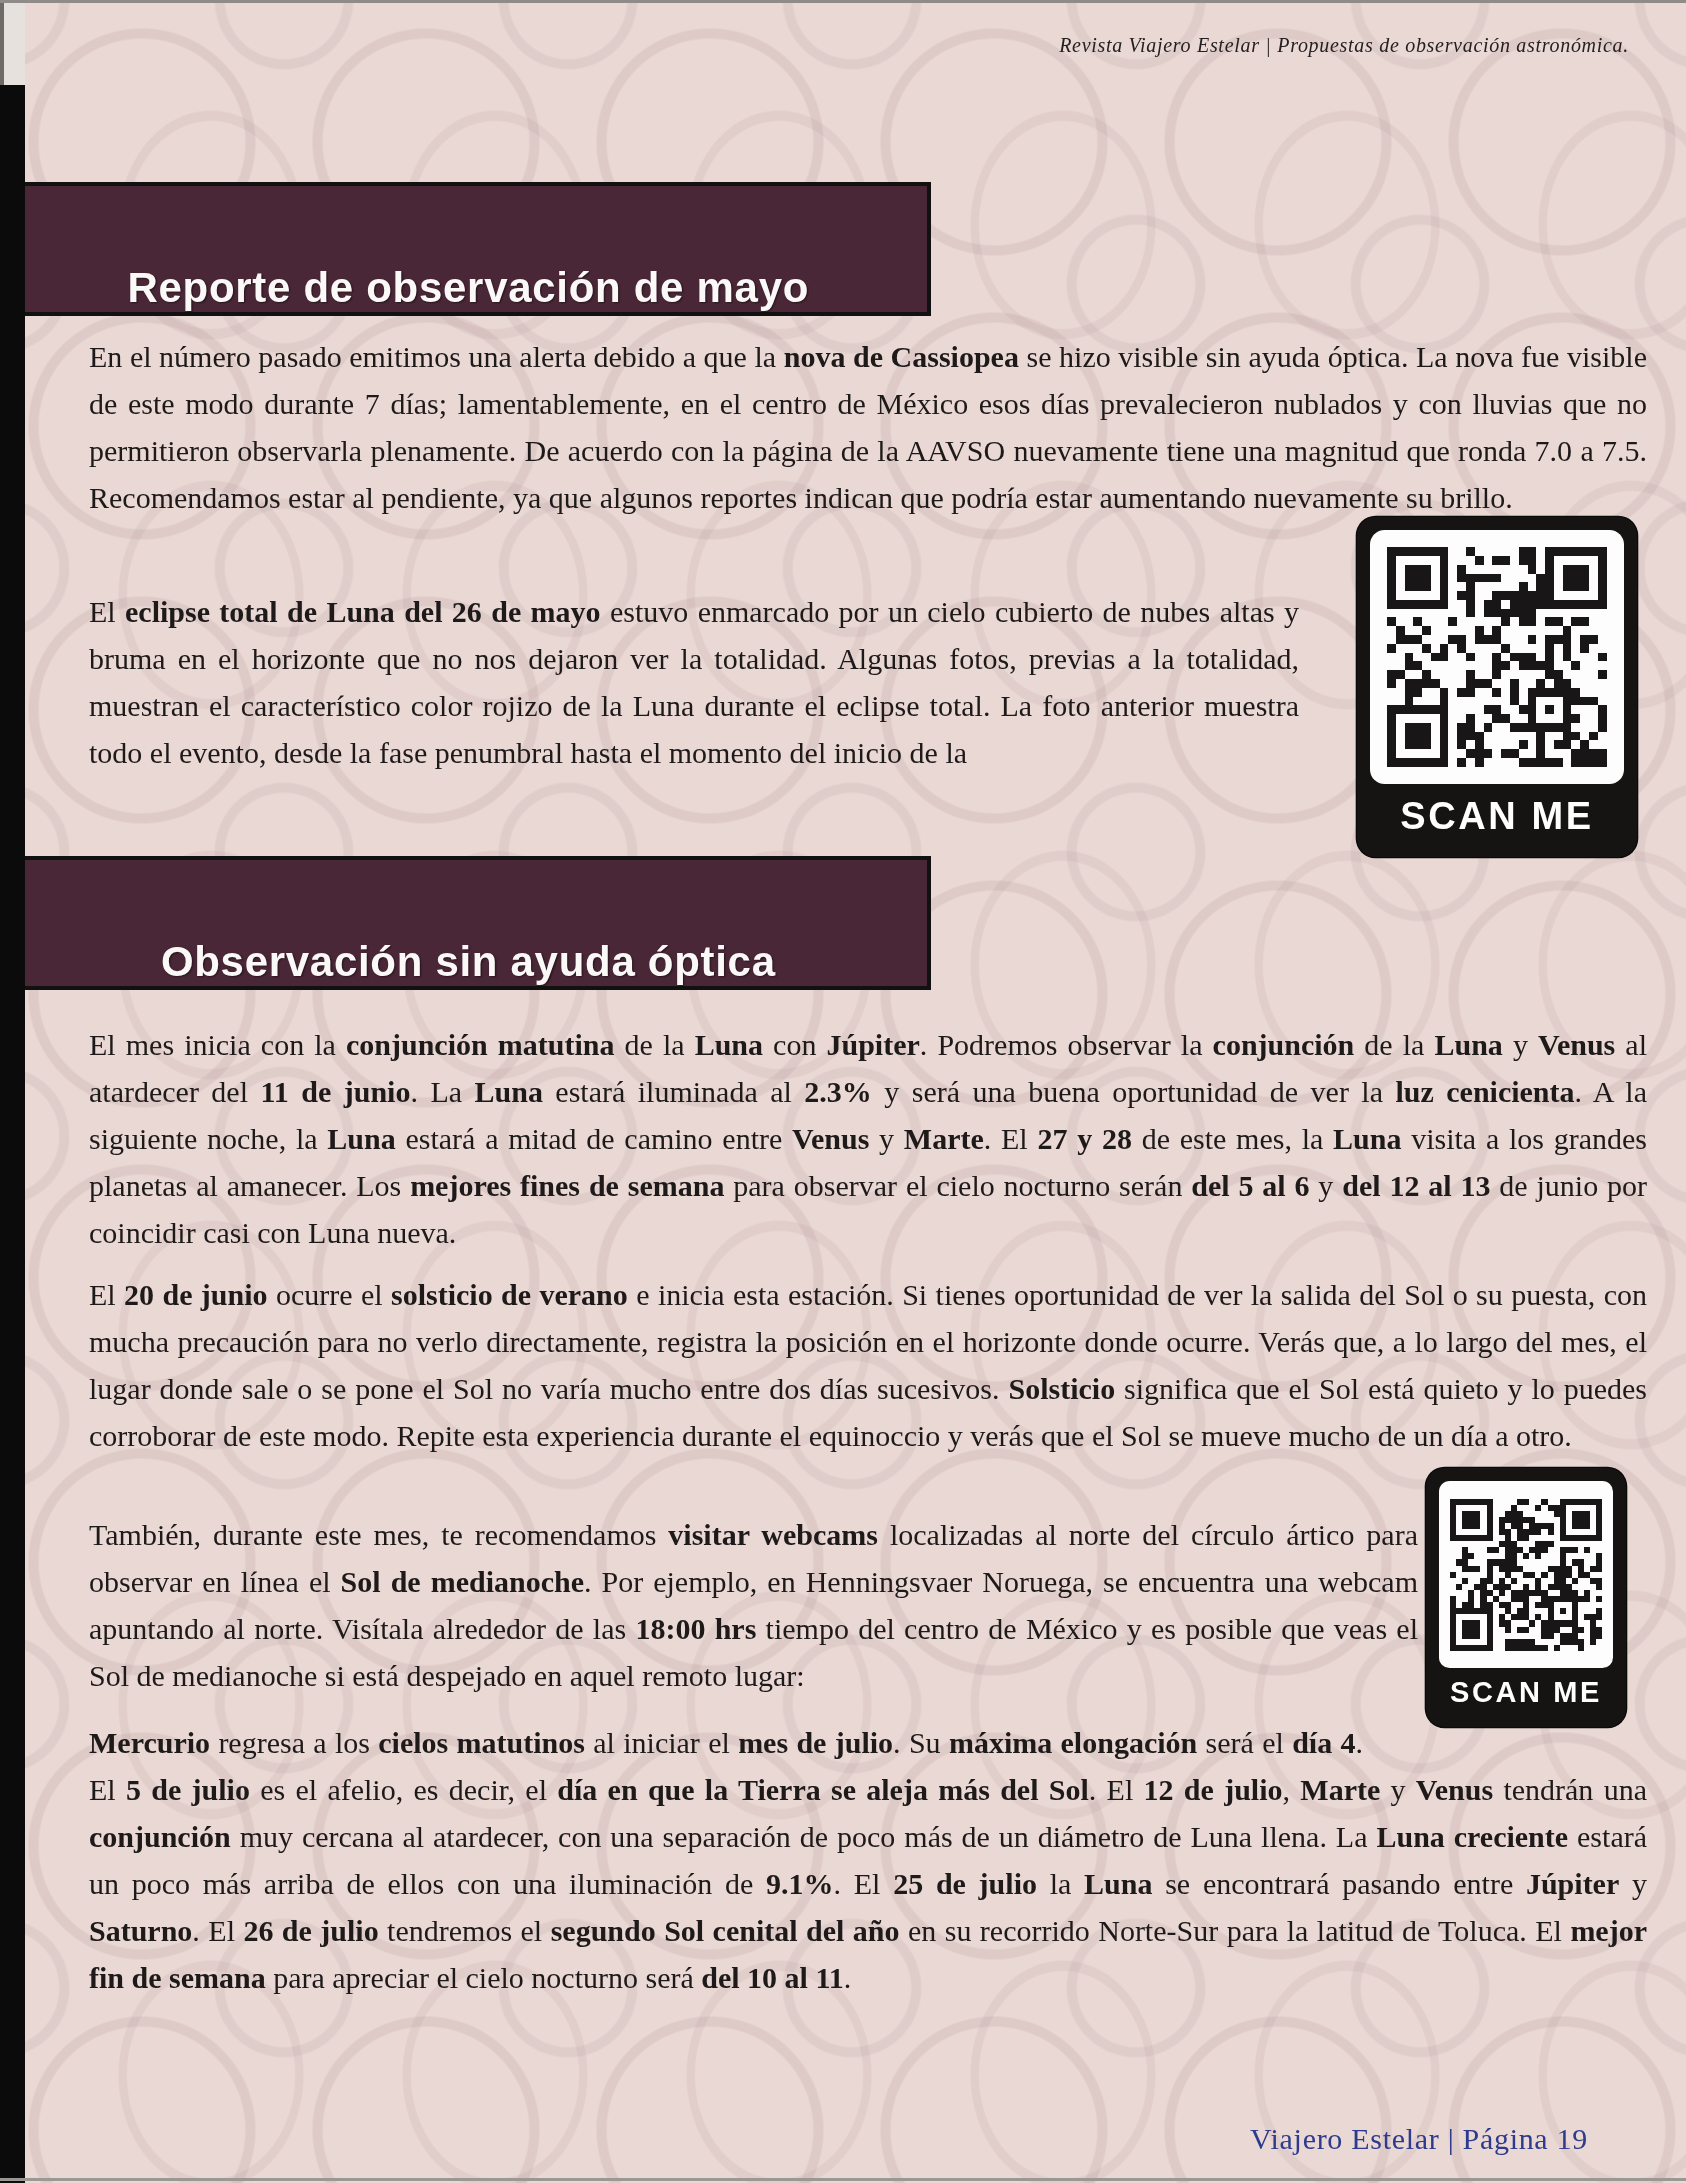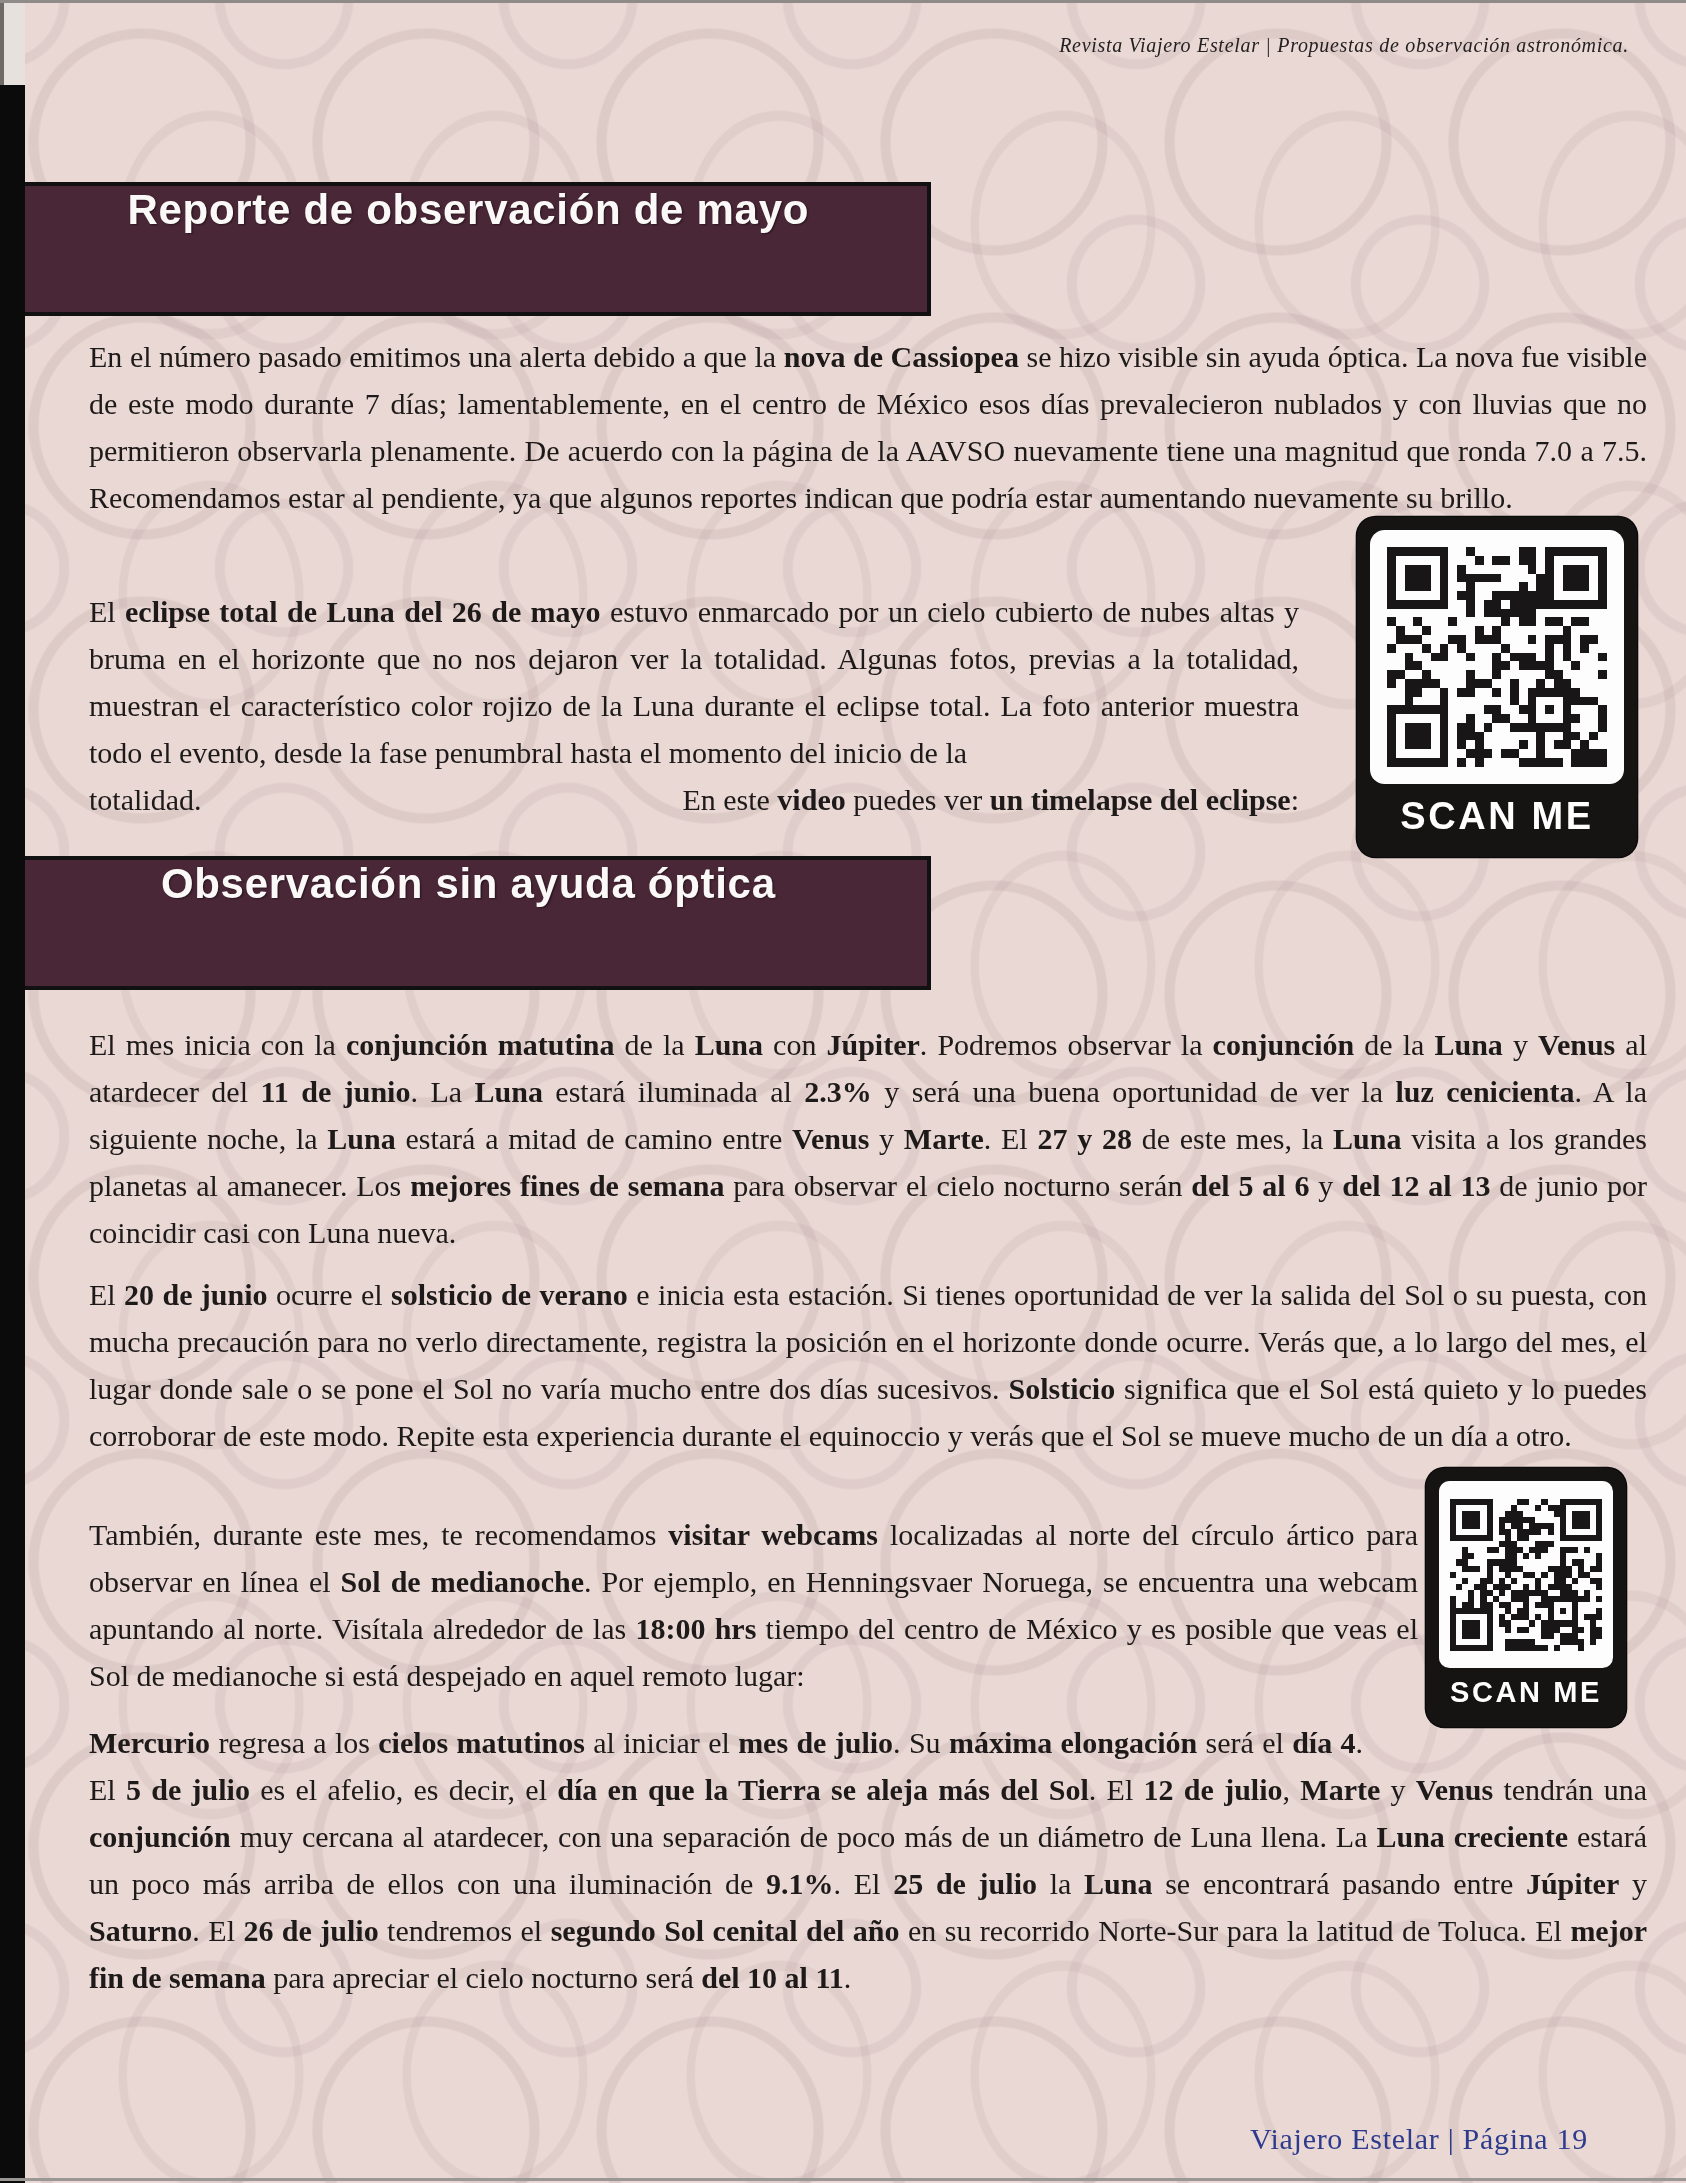--- a/index.html
+++ b/index.html
@@ -21,21 +21,21 @@
 
   .running-head{
     position:absolute; top:34px; right:58px; font-style:italic;
     font-size:20px; color:#242021; letter-spacing:0.7px; z-index:2;
   }
 
   .flow{position:absolute; top:0; left:0; right:0; z-index:2;}
   .banner{
     margin-left:5.3px; width:926px; height:134px; box-sizing:border-box;
     background:#4a2737; border:4px solid #121111;
-    display:flex; align-items:flex-start; justify-content:center;
+    display:flex; align-items:flex-end; justify-content:center;
     color:#fbf8f8; font-family:"Liberation Sans",sans-serif; font-weight:bold;
     font-size:42px; letter-spacing:0.7px; text-shadow:1.3px 1.3px 2px rgba(0,0,0,.45);
   }
   .banner-1{margin-top:182px;}
   .banner-2{margin-top:33px;}
 
   .para{
     margin-left:89px; margin-right:40px;
     font-size:30px; line-height:47px; text-align:justify; overflow:hidden;
   }
@@ -87,24 +87,20 @@
   <div class="flow">
 
     <div class="banner banner-1">
       <span>Reporte de observación de mayo</span>
     </div>
 
     <div class="para p1">En el número pasado emitimos una alerta debido a que la <b>nova de Cassiopea</b> se hizo visible sin ayuda óptica. La nova fue visible de este modo durante 7 días; lamentablemente, en el centro de México esos días prevalecieron nublados y con lluvias que no permitieron observarla plenamente. De acuerdo con la página de la AAVSO nuevamente tiene una magnitud que ronda 7.0 a 7.5. Recomendamos estar al pendiente, ya que algunos reportes indican que podría estar aumentando nuevamente su brillo.</div>
 
     <div class="para p2">
       <span class="p2-body">El <b>eclipse total de Luna del 26 de mayo</b> estuvo enmarcado por un cielo cubierto de nubes altas y bruma en el horizonte que no nos dejaron ver la totalidad. Algunas fotos, previas a la totalidad, muestran el característico color rojizo de la Luna durante el eclipse total. La foto anterior muestra todo el evento, desde la fase penumbral hasta el momento del inicio de la</span>
-      <span class="split-line">
-        <span>totalidad.</span>
-        <span>En este <b>video</b> puedes ver <b>un timelapse del eclipse</b>:</span>
-      </span>
     </div>
 
     <div class="banner banner-2">
       <span>Observación sin ayuda óptica</span>
     </div>
 
     <div class="para p3">El mes inicia con la <b>conjunción matutina</b> de la <b>Luna</b> con <b>Júpiter</b>. Podremos observar la <b>conjunción</b> de la <b>Luna</b> y <b>Venus</b> al atardecer del <b>11 de junio</b>. La <b>Luna</b> estará iluminada al <b>2.3%</b> y será una buena oportunidad de ver la <b>luz cenicienta</b>. A la siguiente noche, la <b>Luna</b> estará a mitad de camino entre <b>Venus</b> y <b>Marte</b>. El <b>27 y 28</b> de este mes, la <b>Luna</b> visita a los grandes planetas al amanecer. Los <b>mejores fines de semana</b> para observar el cielo nocturno serán <b>del 5 al 6</b> y <b>del 12 al 13</b> de junio por coincidir casi con Luna nueva.</div>
     <div class="para p4">El <b>20 de junio</b> ocurre el <b>solsticio de verano</b> e inicia esta estación. Si tienes oportunidad de ver la salida del Sol o su puesta, con mucha precaución para no verlo directamente, registra la posición en el horizonte donde ocurre. Verás que, a lo largo del mes, el lugar donde sale o se pone el Sol no varía mucho entre dos días sucesivos. <b>Solsticio</b> significa que el Sol está quieto y lo puedes corroborar de este modo. Repite esta experiencia durante el equinoccio y verás que el Sol se mueve mucho de un día a otro.</div>
     <div class="para p5">También, durante este mes, te recomendamos <b>visitar webcams</b> localizadas al norte del círculo ártico para observar en línea el <b>Sol de medianoche</b>. Por ejemplo, en Henningsvaer Noruega, se encuentra una webcam apuntando al norte. Visítala alrededor de las <b>18:00 hrs</b> tiempo del centro de México y es posible que veas el Sol de medianoche si está despejado en aquel remoto lugar:</div>
 

